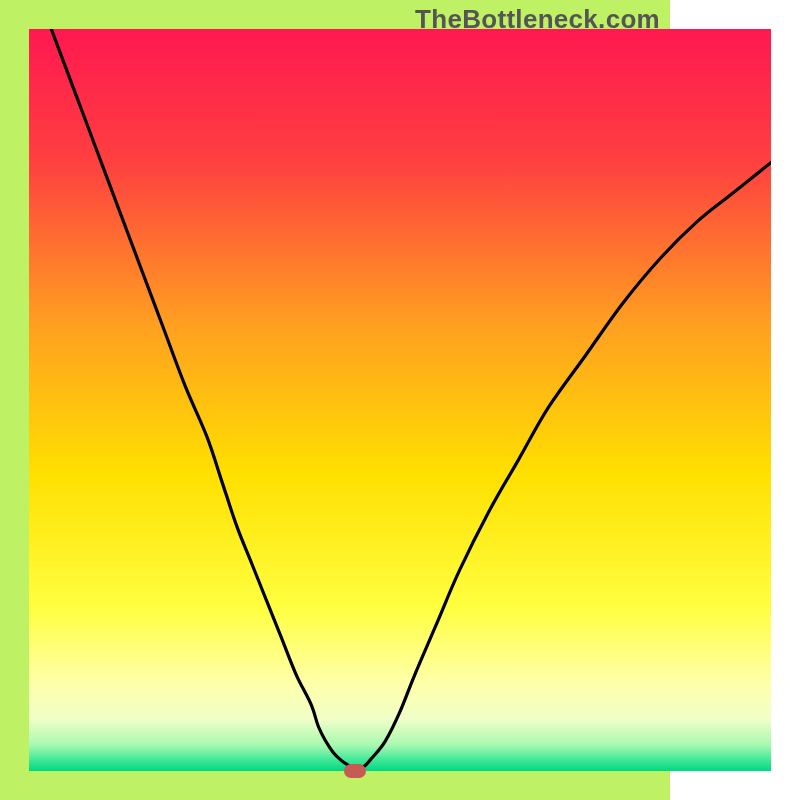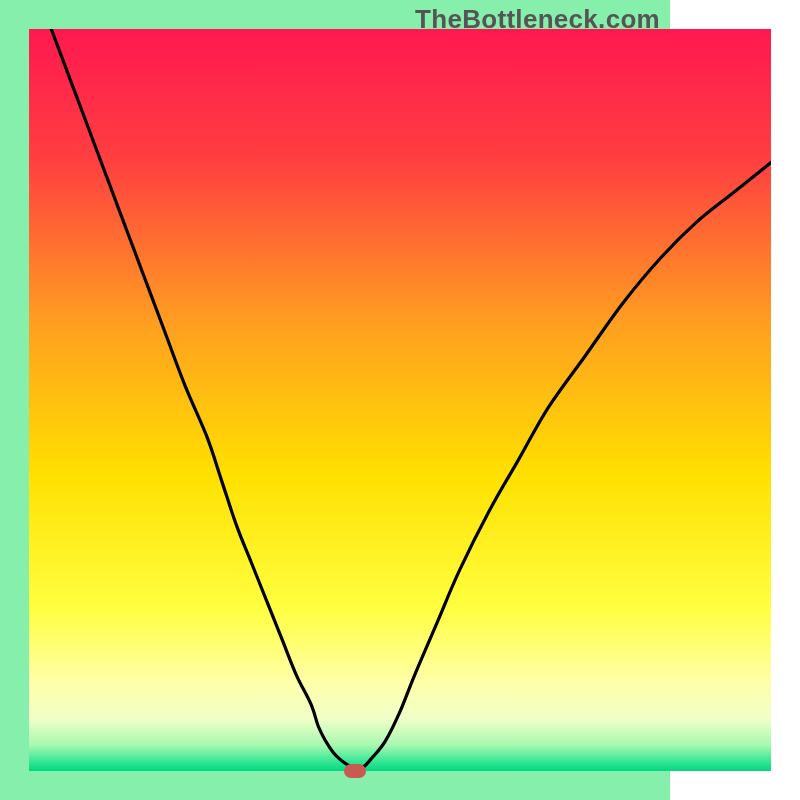--- a/index.html
+++ b/index.html
@@ -8,21 +8,21 @@
     width: 800px;
     height: 800px;
     background: #ffffff;
     overflow: hidden;
     font-family: Arial, Helvetica, sans-serif;
   }
   .frame {
     position: relative;
     width: 670px;
     height: 800px;
-    background: #86efac;
+    background: #bef264;
   }
   .watermark {
     position: absolute;
     top: 4px;
     right: 10px;
     color: #555555;
     font-size: 26px;
     font-weight: 600;
     letter-spacing: 0.3px;
     z-index: 5;

